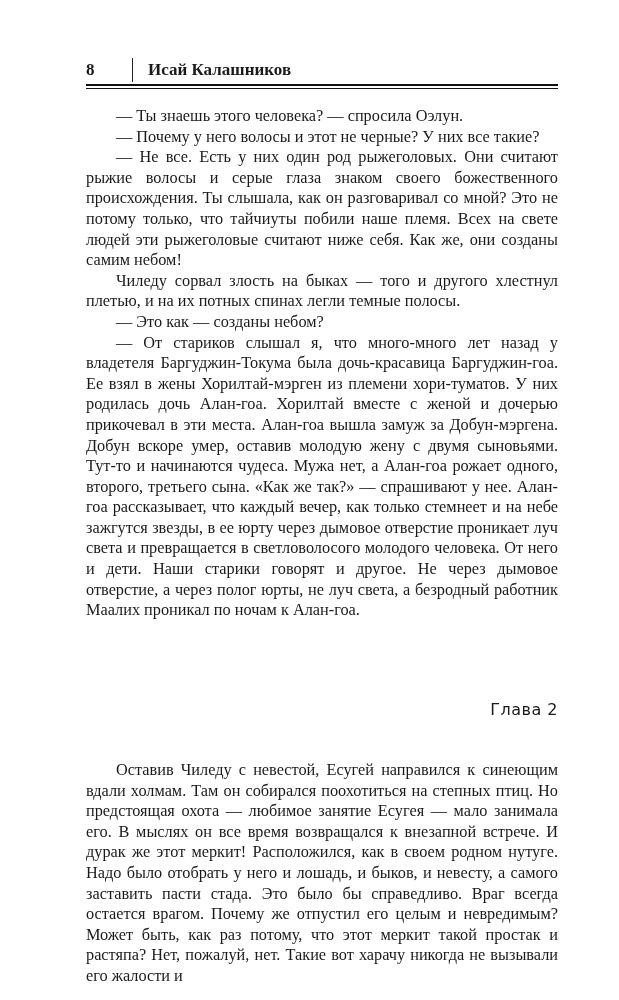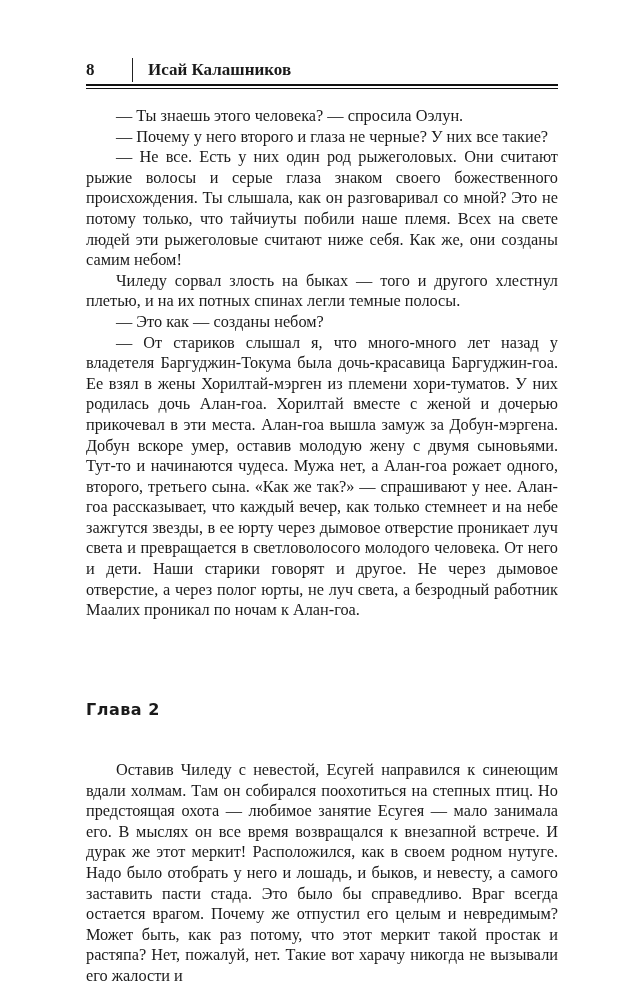--- a/index.html
+++ b/index.html
@@ -8,38 +8,38 @@
       font-family: "Liberation Serif", "DejaVu Serif", serif; }
     .header { position: absolute; top: 58px; left: 0; width: 472px; height: 26px;
       font-weight: bold; font-size: 17px; }
     .header .num { position: absolute; left: 0; top: 2px; }
     .header .sep { position: absolute; left: 46px; top: 0; width: 1px; height: 24px; background: #222; }
     .header .author { position: absolute; left: 62px; top: 2px; font-family: Liberation Serif, serif; }
     .rule1 { position: absolute; top: 84px; left: 0; width: 472px; height: 2px; background: #111; }
     .rule2 { position: absolute; top: 88px; left: 0; width: 472px; height: 1px; background: #111; }
     .block { position: absolute; left: 0; width: 472px; font-size: 16.3px; line-height: 20.6px; }
     .block p { margin: 0; text-align: justify; text-indent: 30px; }
-    .chapter { position: absolute; top: 700px; left: 0; width: 472px; text-align: left;
-      font-family: "DejaVu Sans", sans-serif; font-weight: bold; font-size: 16px; letter-spacing: 0.5px; }
+    .chapter { position: absolute; top: 700px; left: 0; width: 472px; text-align: right;
+      font-family: "DejaVu Sans", sans-serif; font-weight: normal; font-size: 16px; letter-spacing: 0.5px; }
   </style>
 </head>
 <body>
 
 <div class="page">
   <div class="header">
     <span class="num">8</span>
     <span class="sep"></span>
     <span class="author">Исай Калашников</span>
   </div>
   <div class="rule1"></div>
   <div class="rule2"></div>
 
   <div class="block" style="top:106px;">
     <p>— Ты знаешь этого человека? — спросила Оэлун.</p>
-    <p>— Почему у него второго и глаза не черные? У них все такие?</p>
+    <p>— Почему у него волосы и этот не черные? У них все такие?</p>
     <p>— Не все. Есть у них один род рыжеголовых. Они считают рыжие волосы и серые глаза знаком своего божественного происхождения. Ты слышала, как он разговаривал со мной? Это не потому только, что тайчиуты побили наше племя. Всех на свете людей эти рыжеголовые считают ниже себя. Как же, они созданы самим небом!</p>
     <p>Чиледу сорвал злость на быках — того и другого хлестнул плетью, и на их потных спинах легли темные полосы.</p>
     <p>— Это как — созданы небом?</p>
     <p>— От стариков слышал я, что много-много лет назад у владетеля Баргуджин-Токума была дочь-красавица Баргуджин-гоа. Ее взял в жены Хорилтай-мэрген из племени хори-туматов. У них родилась дочь Алан-гоа. Хорилтай вместе с женой и дочерью прикочевал в эти места. Алан-гоа вышла замуж за Добун-мэргена. Добун вскоре умер, оставив молодую жену с двумя сыновьями. Тут-то и начинаются чудеса. Мужа нет, а Алан-гоа рожает одного, второго, третьего сына. «Как же так?» — спрашивают у нее. Алан-гоа рассказывает, что каждый вечер, как только стемнеет и на небе зажгутся звезды, в ее юрту через дымовое отверстие проникает луч света и превращается в светловолосого молодого человека. От него и дети. Наши старики говорят и другое. Не через дымовое отверстие, а через полог юрты, не луч света, а безродный работник Маалих проникал по ночам к Алан-гоа.</p>
   </div>
 
   <div class="chapter">Глава 2</div>
 
   <div class="block" style="top:740px;margin-top:20px;">
     <p>Оставив Чиледу с невестой, Есугей направился к синеющим вдали холмам. Там он собирался поохотиться на степных птиц. Но предстоящая охота — любимое занятие Есугея — мало занимала его. В мыслях он все время возвращался к внезапной встрече. И дурак же этот меркит! Расположился, как в своем родном нутуге. Надо было отобрать у него и лошадь, и быков, и невесту, а самого заставить пасти стада. Это было бы справедливо. Враг всегда остается врагом. Почему же отпустил его целым и невредимым? Может быть, как раз потому, что этот меркит такой простак и растяпа? Нет, пожалуй, нет. Такие вот харачу никогда не вызывали его жалости и</p>

